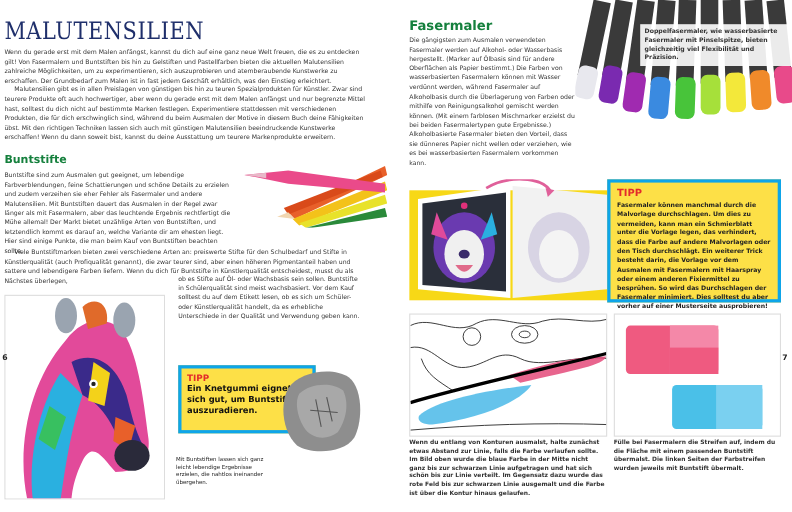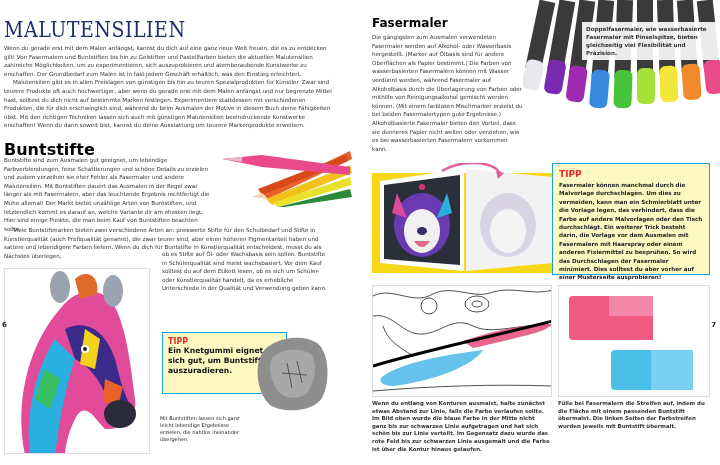--- a/index.html
+++ b/index.html
@@ -12,31 +12,31 @@
   .title-main {
     position: absolute; left: 4px; top: 16px;
     font-family: "DejaVu Serif", serif; font-size: 19px; letter-spacing: 0.5px;
     color: #1f2f6b; font-weight: normal; transform: scaleY(1.15); transform-origin: left top;
   }
   .body-text { font-size: 5.6px; line-height: 8.6px; color: #333; }
   .intro { position: absolute; left: 4px; top: 44px; width: 328px; }
   .intro p { text-indent: 0; }
   .intro p + p { text-indent: 9px; }
 
-  .h2 { font-family: "DejaVu Sans", sans-serif; font-weight: bold; color: #000000; }
-  .bunt-title { position: absolute; left: 4px; top: 140px; font-size: 16px; }
+  .h2 { font-family: "DejaVu Sans", sans-serif; font-weight: bold; color: #15803d; }
+  .bunt-title { position: absolute; left: 4px; top: 140px; font-size: 10px; }
   .bunt-p1 { position: absolute; left: 4px; top: 156px; width: 212px; }
   .bunt-p2 { position: absolute; left: 4px; top: 226px; width: 328px; }
   .bunt-p2b { position: absolute; left: 162px; top: 250px; width: 168px; }
 
   .pencils { position: absolute; left: 222px; top: 145px; width: 130px; height: 62px; }
 
   .zebra-frame { position: absolute; left: 4px; top: 268px; width: 146px; height: 186px; border: 1px solid #ddd; background: #fff; overflow: hidden; }
 
-  .tipp-box { position: absolute; background: #fef9c3; border: 1px solid #0ea5e9; }
+  .tipp-box { position: absolute; background: #fde047; border: 3px solid #0ea5e9; }
   .tipp-left { left: 162px; top: 332px; width: 125px; height: 62px; padding: 4px 5px; }
   .tipp-label { color: #e32b2b; font-weight: bold; font-size: 8px; display: block; }
   .tipp-left .tipp-text { font-weight: bold; font-size: 7.6px; line-height: 10px; color: #111; }
 
   .eraser { position: absolute; left: 252px; top: 333px; width: 78px; height: 80px; }
 
   .cap-left { position: absolute; left: 160px; top: 415px; width: 80px; font-size: 5px; line-height: 7px; color: #222; }
 
   .page-num { position: absolute; bottom: 6px; font-size: 7px; font-weight: bold; color: #222; }
   .pn-left { left: 2px; }

